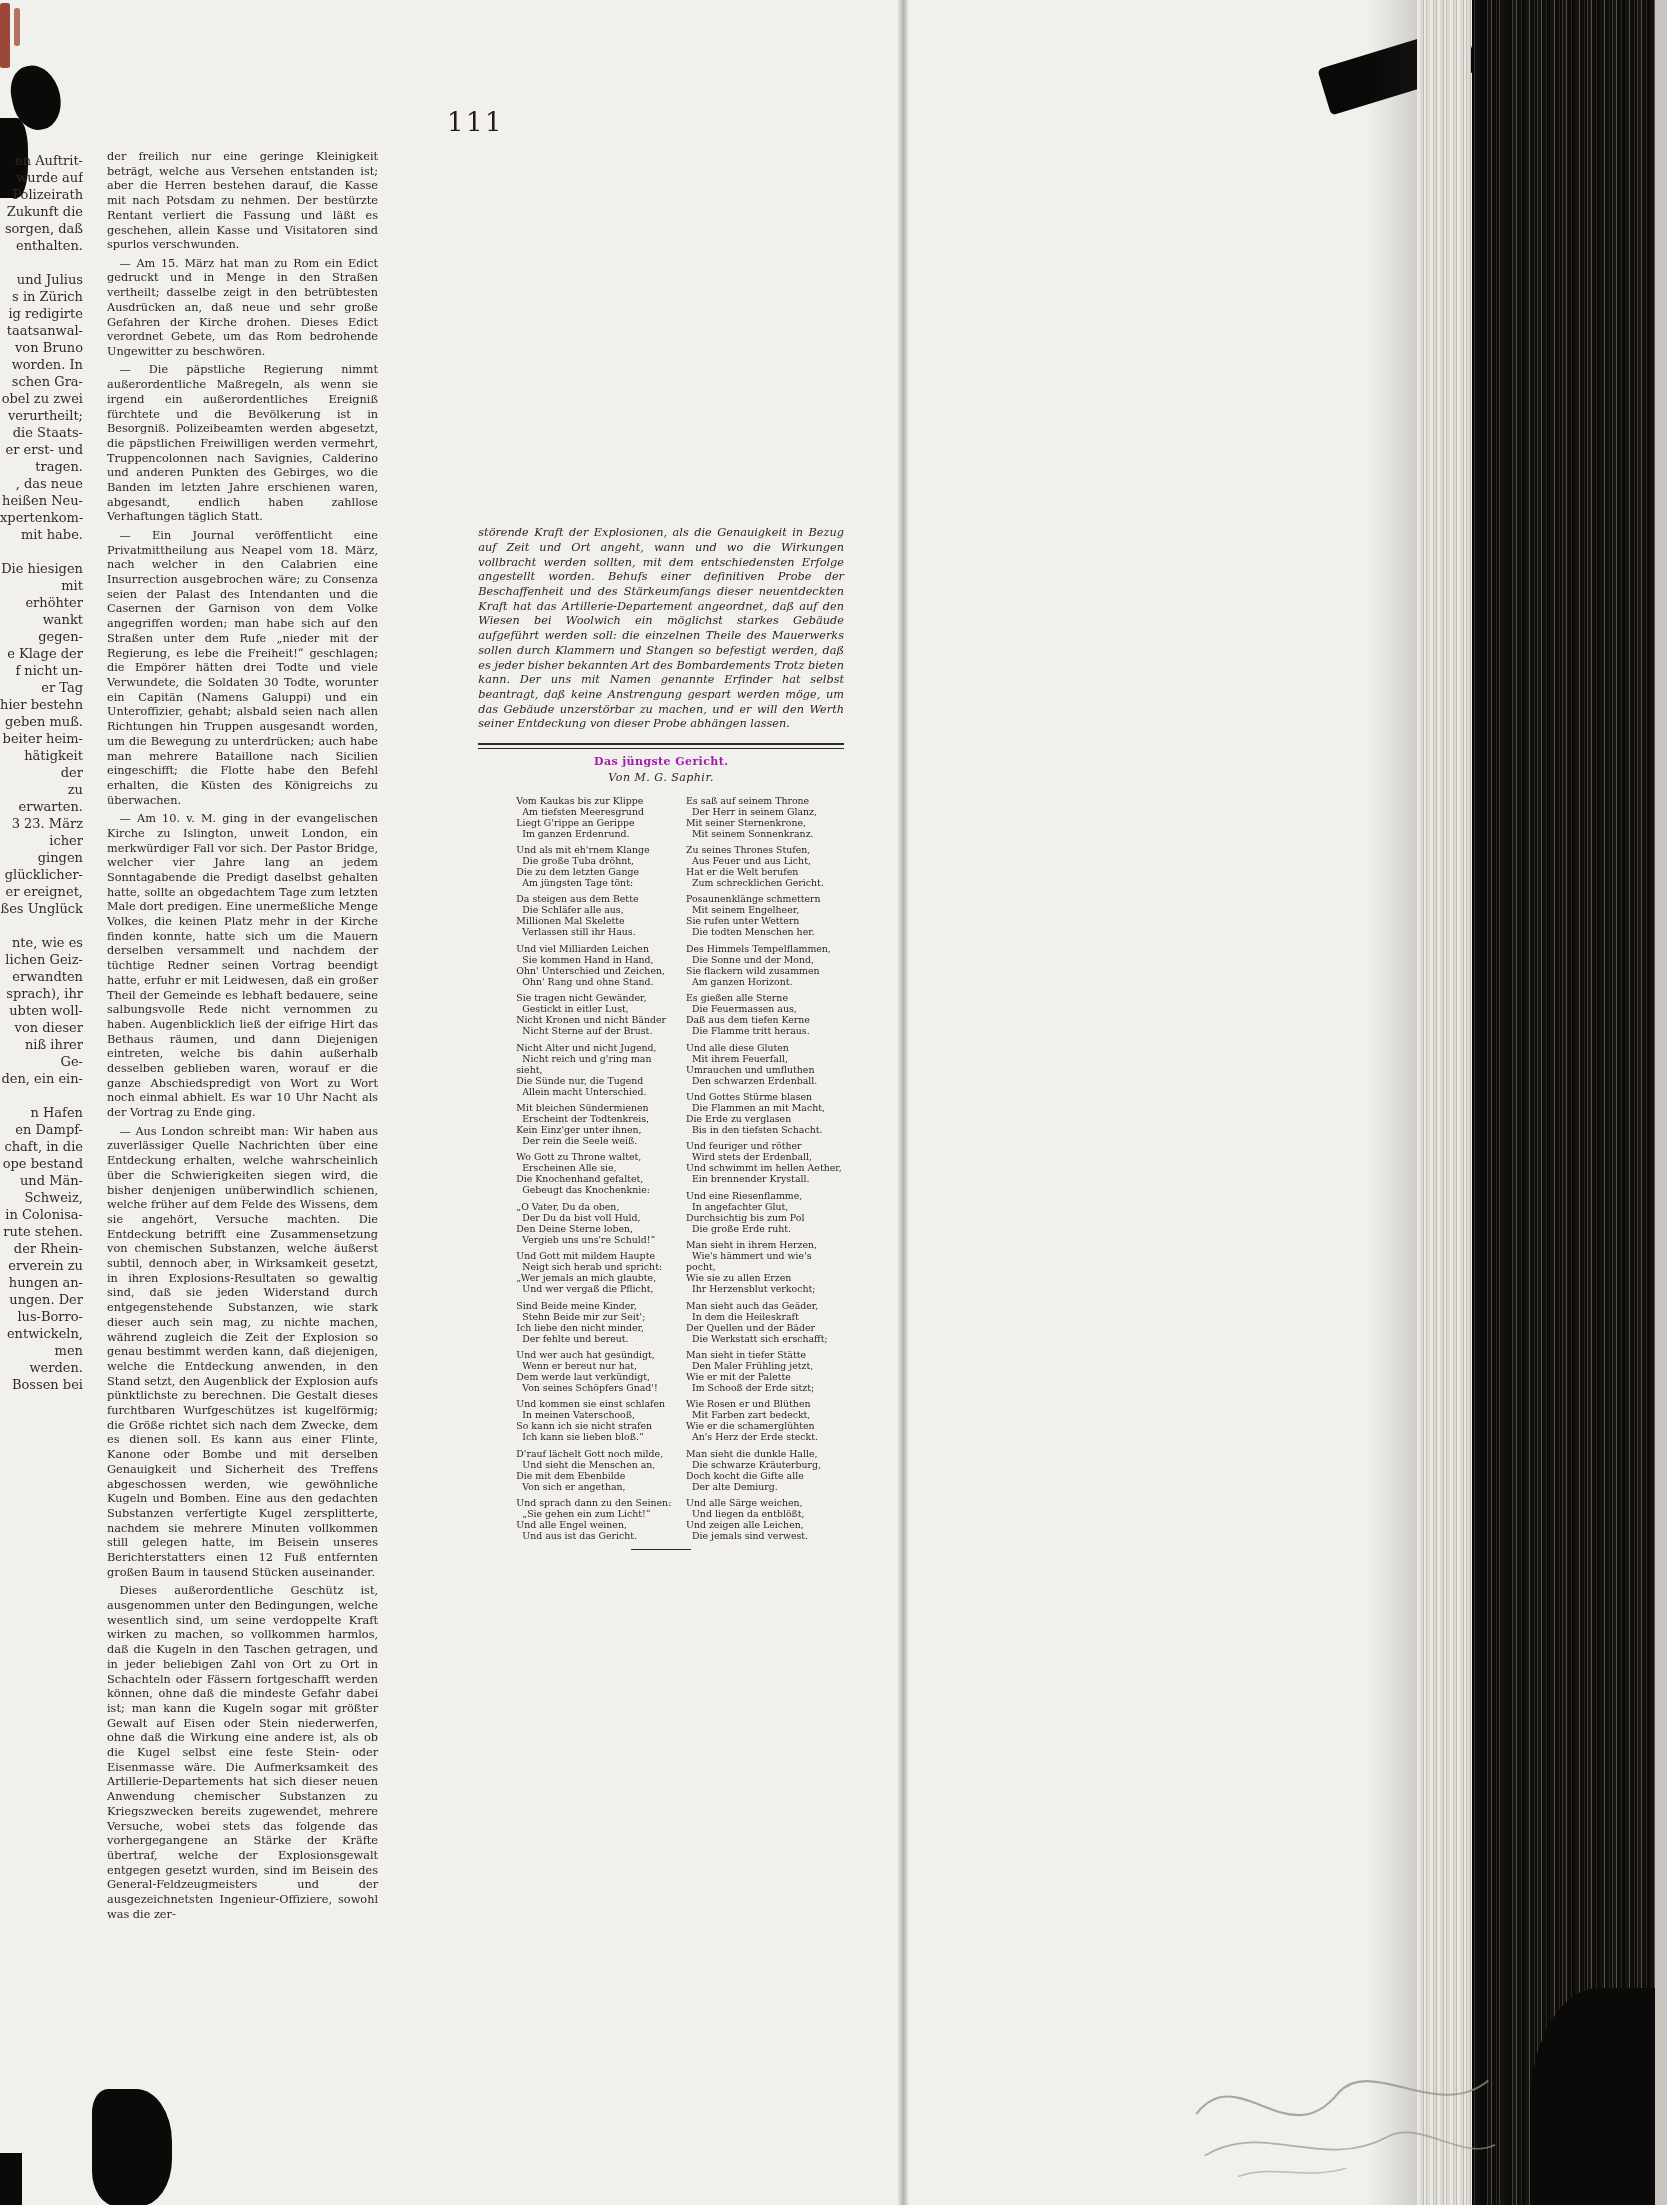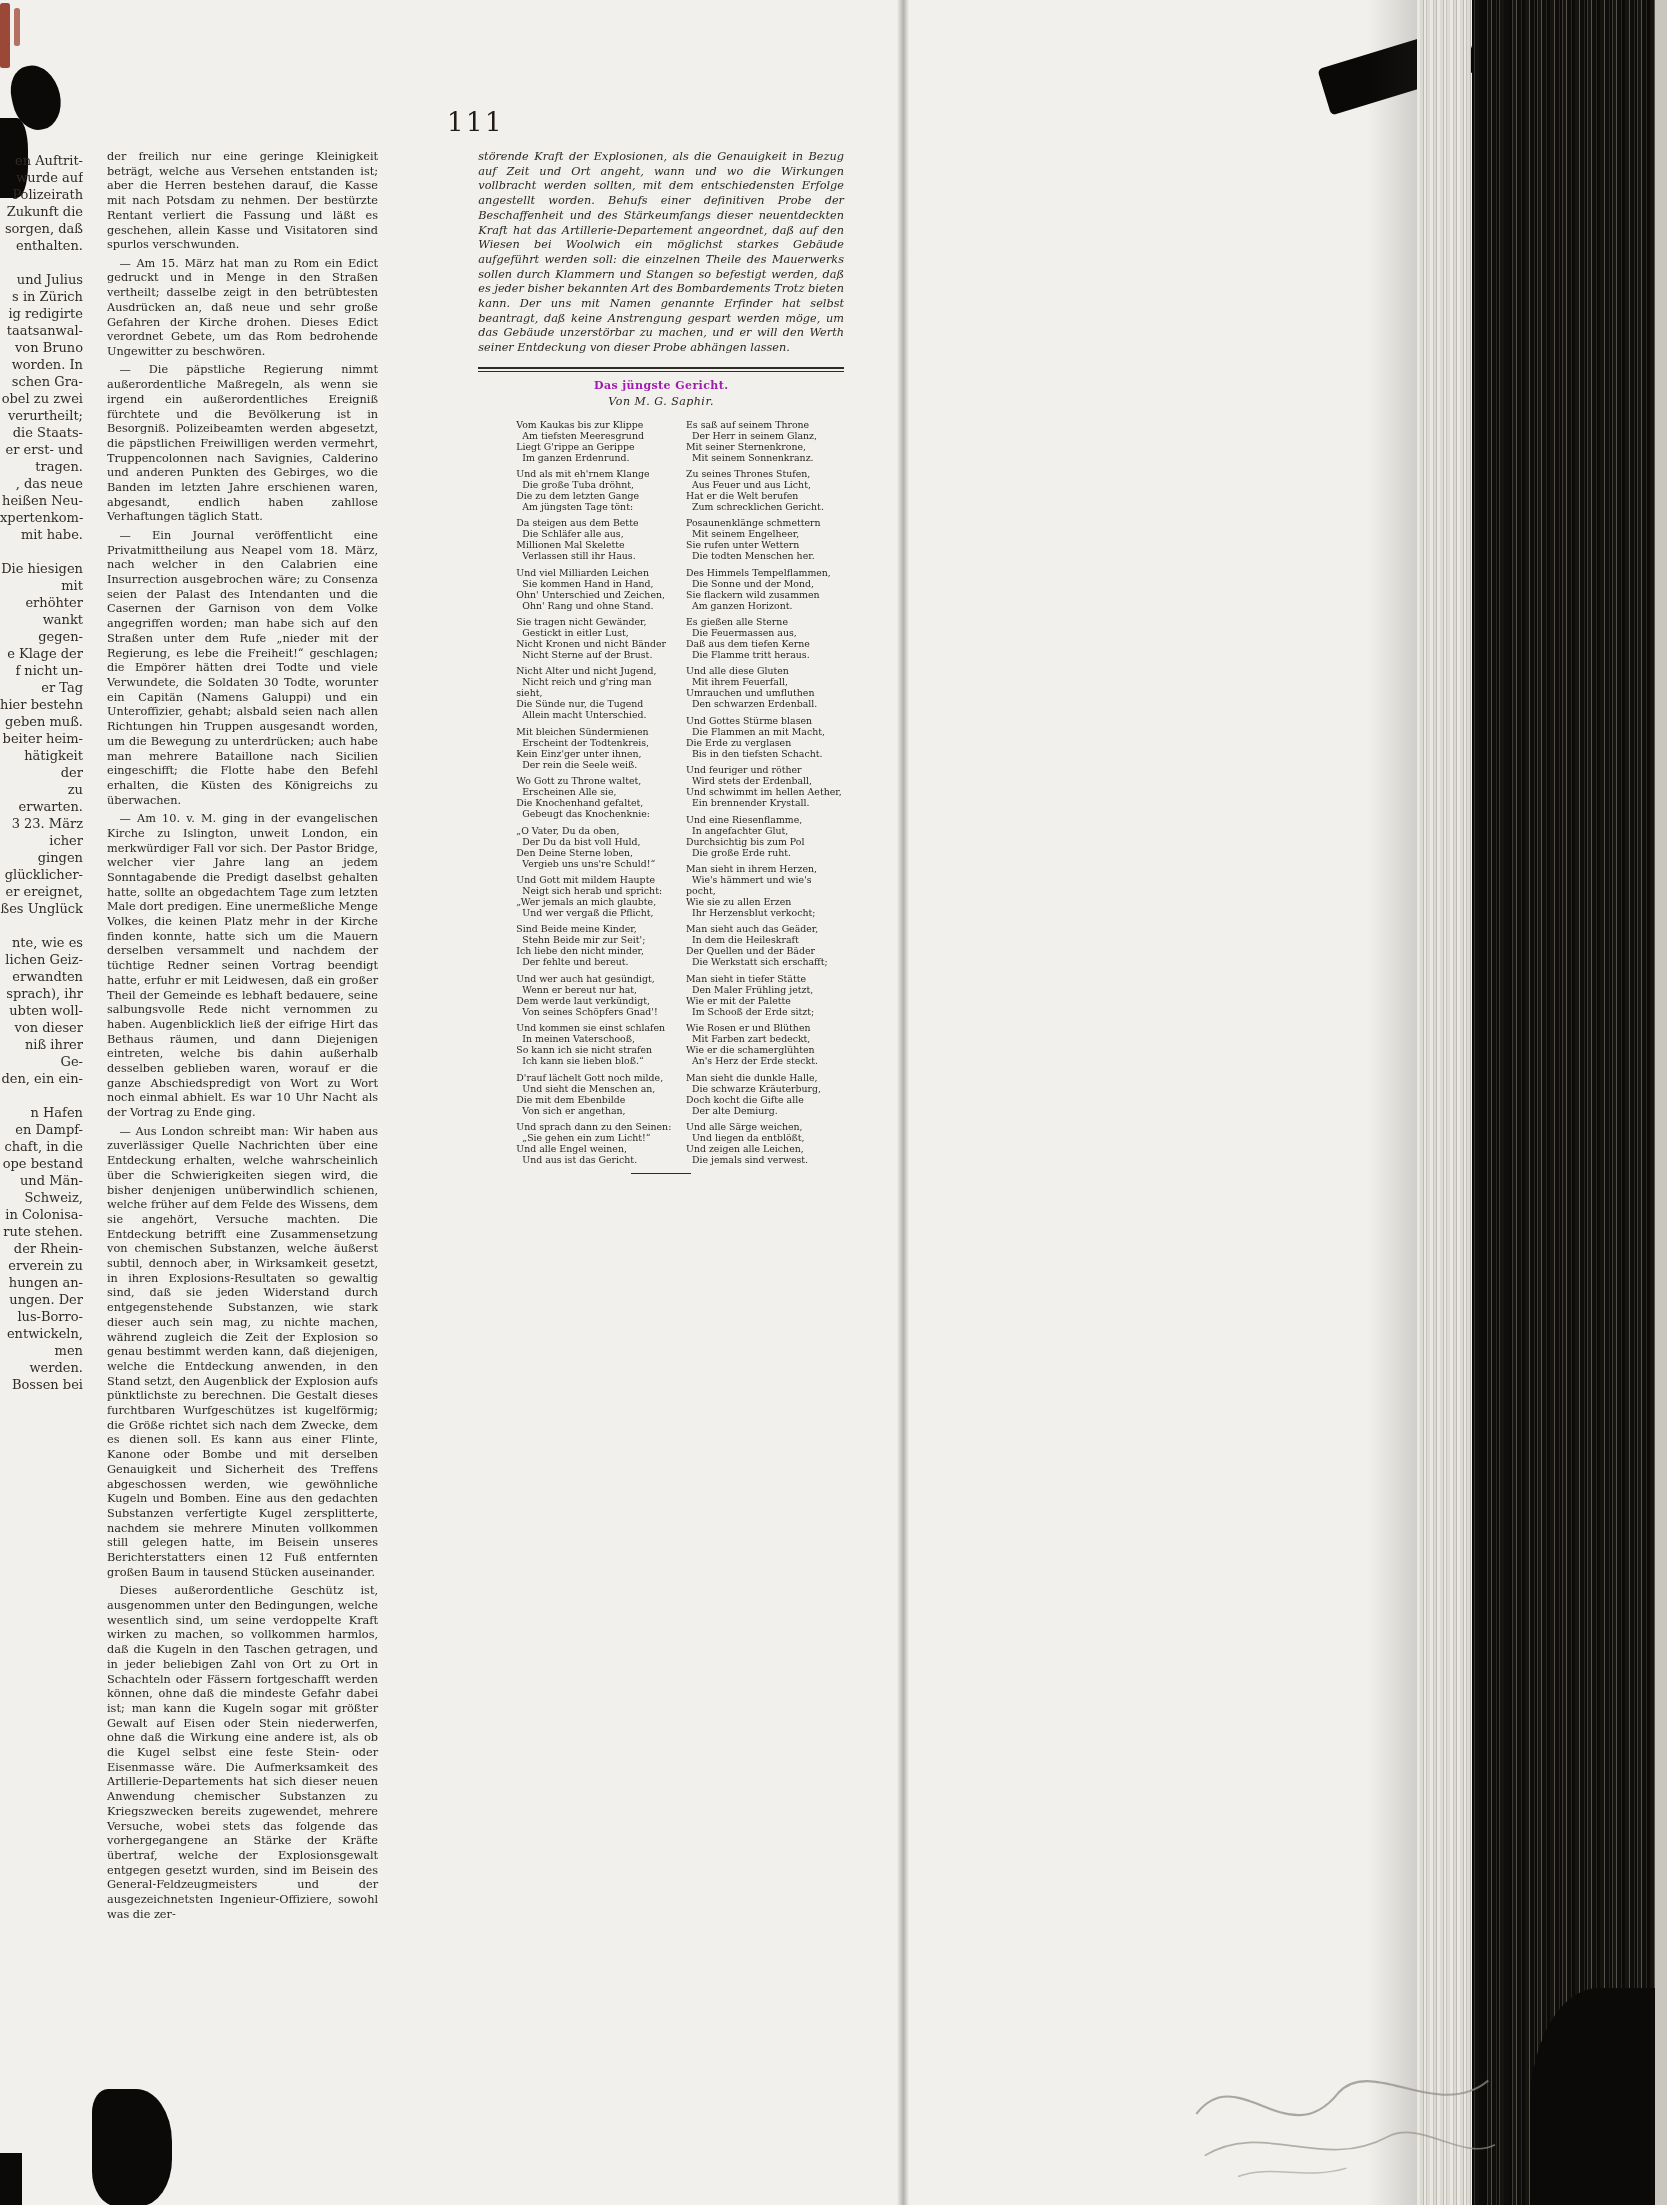--- a/index.html
+++ b/index.html
@@ -8,21 +8,21 @@
 
   
   .left-strip{position:absolute;left:0;top:152px;width:83px;height:1238px;overflow:hidden;
     font-size:13px;line-height:17px;text-align:right;white-space:pre-line;color:#322b25;}
 
   
   .page-number{position:absolute;left:107px;top:107px;width:737px;text-align:center;
     font-size:26px;font-weight:normal;letter-spacing:2.5px;color:#211c17;}
 
   
-  .columns{position:absolute;left:107px;top:150px;width:737px;display:flex;align-items:flex-start;gap:44px;}
+  .columns{position:absolute;left:107px;top:150px;width:737px;display:flex;align-items:center;gap:44px;}
   .col-left{width:372px;}
   .col-divider{width:0.8px;background:#8e8a83;margin:1.7px 6.7px 5px 5px;}
   .col-right{flex:1;}
 
   .col-left p, .col-right p.body-par{
     margin:0 0 3.8px 0;font-size:11.3px;line-height:14.7px;text-align:justify;text-indent:12.5px;color:#2b2520;}
   .col-left p:first-child{text-indent:0;}
   .col-right p.continues{text-indent:0;font-style:italic;}
 
   .corinth{margin:7.5px 0 0 0;font-size:12.5px;line-height:16.3px;text-align:justify;text-indent:12.5px;

